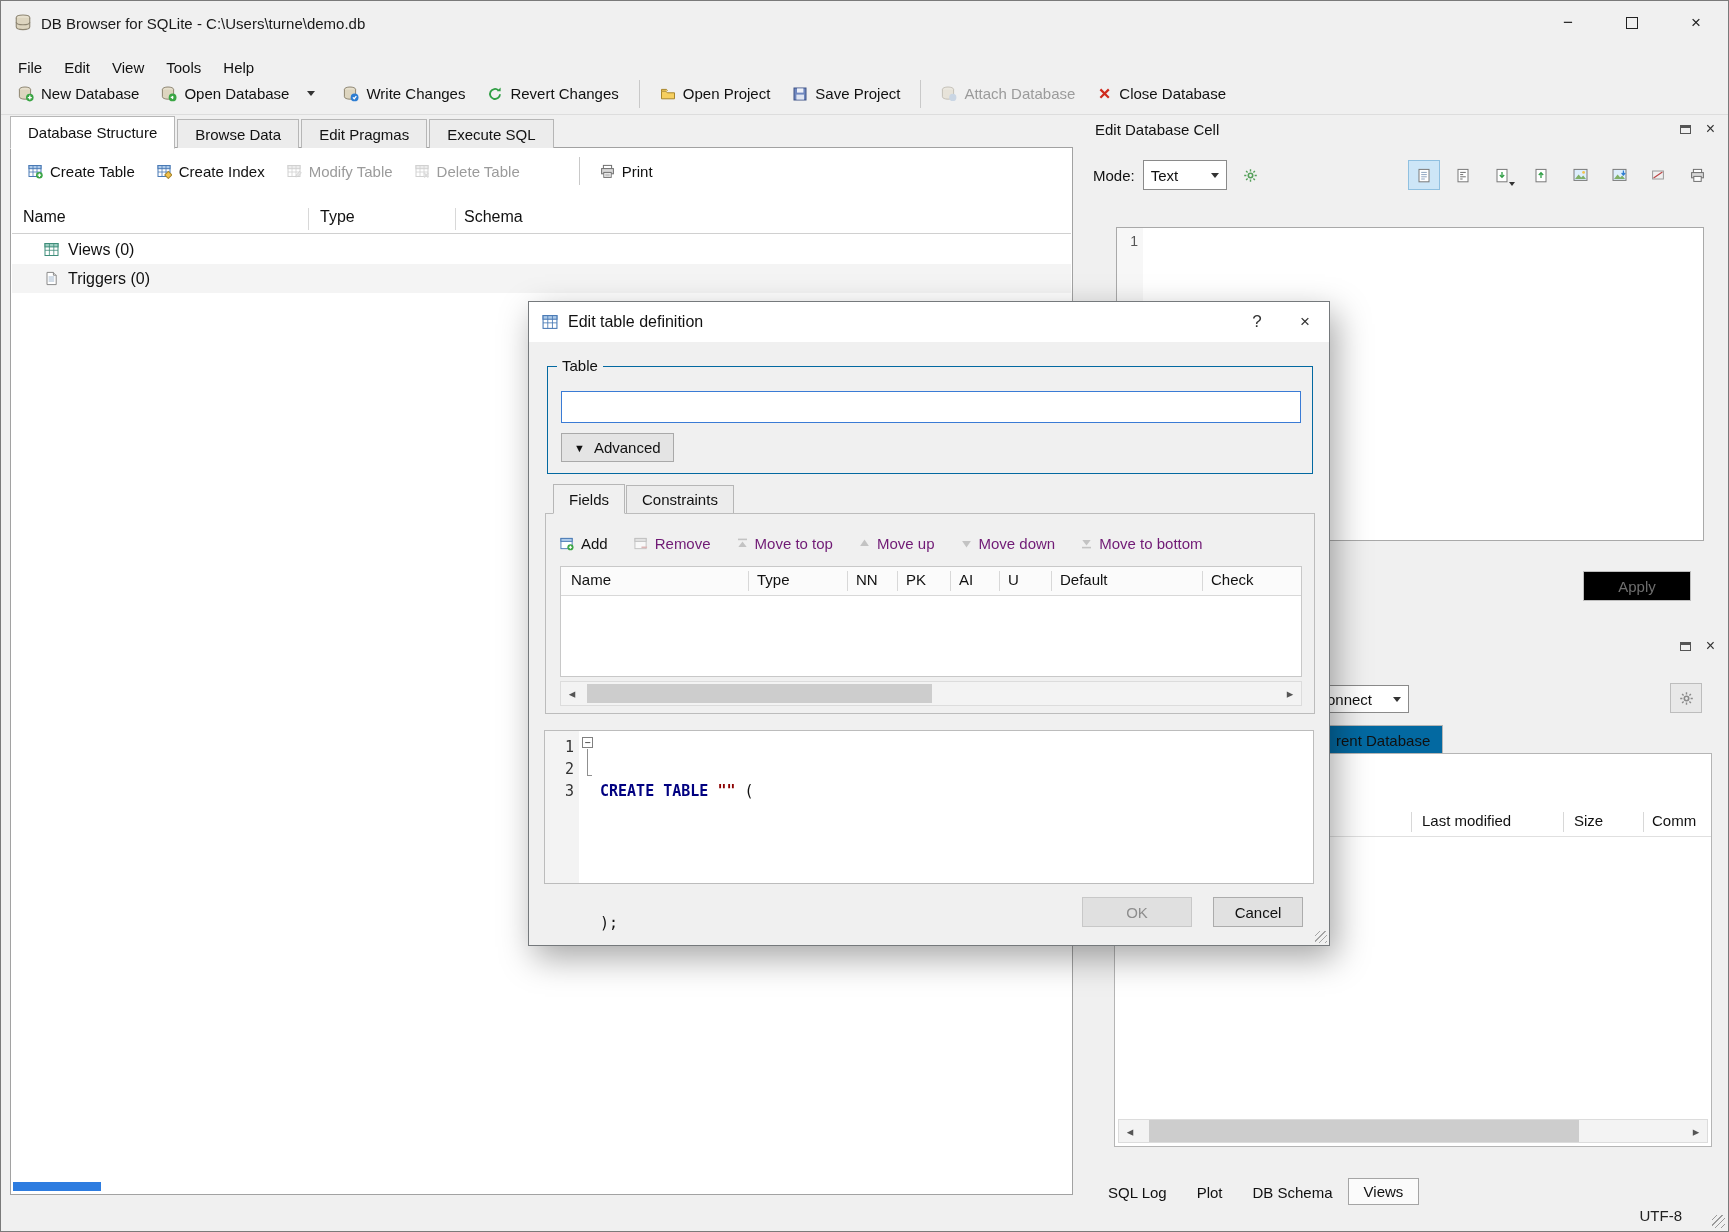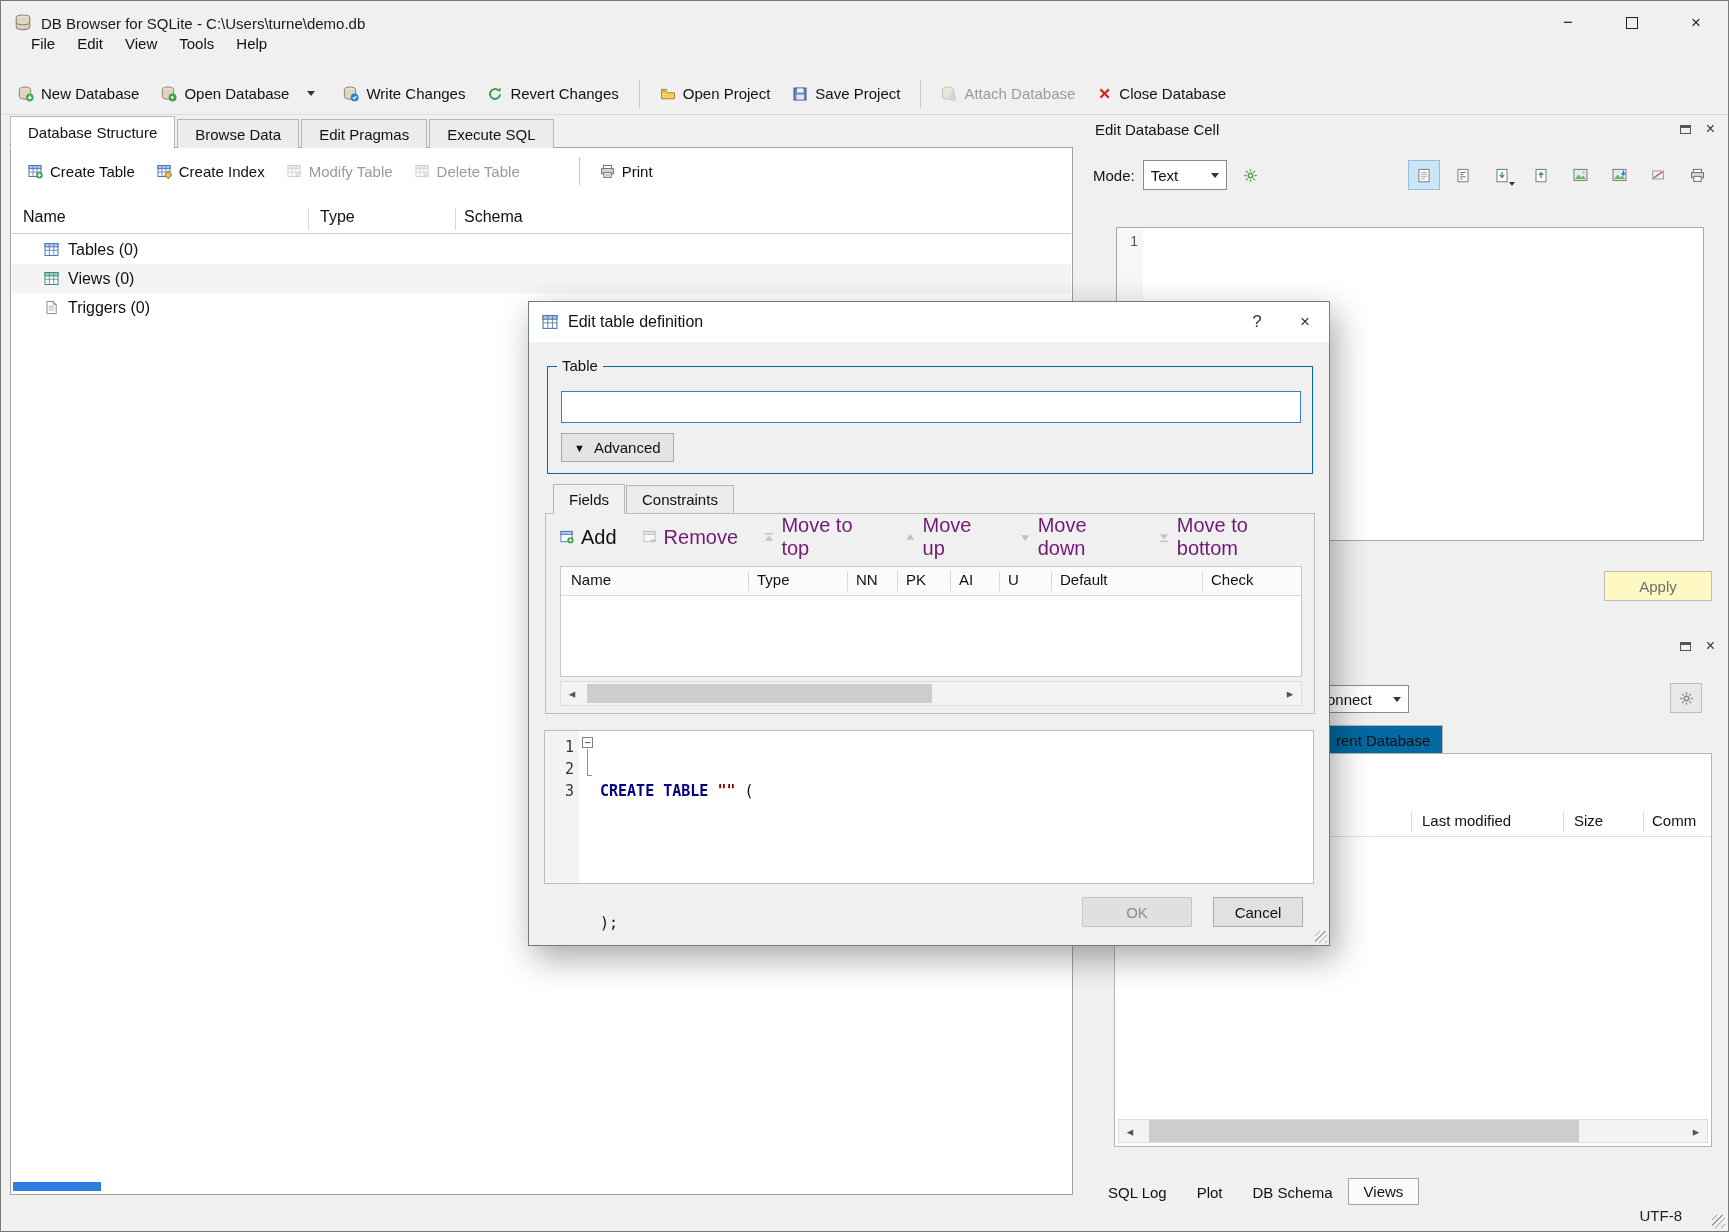--- a/index.html
+++ b/index.html
@@ -6,21 +6,21 @@
 html,body{background:#6b6b6b}
 .screen{position:relative;width:1729px;height:1232px;background:#f0f0f0;font-family:"Liberation Sans",sans-serif;font-size:15px;color:#111;overflow:hidden;border:1px solid #7a7a7a}
 
 .titlebar{position:absolute;left:0;top:0;right:0;height:44px;display:flex;align-items:center}
 .app-icon{margin:0 9px 0 13px;display:flex}
 .title-text{font-size:15px;color:#1a1a1a}
 .win-controls{margin-left:auto;height:100%;display:flex}
 .win-btn{width:64px;display:flex;align-items:center;justify-content:center;font-size:17px;color:#222}
 .max-glyph{width:12px;height:12px;border:1px solid #222}
 
-.menubar{position:absolute;left:0;top:28px;right:0;height:28px;display:flex;align-items:center;padding-left:19px}
+.menubar{position:absolute;left:0;top:52px;right:0;height:28px;display:flex;align-items:center;padding-left:6px}
 .menu-item{padding:3px 11px}
 
 .toolbar{position:absolute;left:0;top:72px;right:0;height:42px;display:flex;align-items:center;padding-left:6px;border-bottom:1px solid #ddd}
 .tbtn{display:flex;align-items:center;gap:7px;padding:7px 11px;white-space:nowrap}
 .tbtn.disabled{color:#9b9b9b}
 .tbtn.disabled svg{opacity:.45}
 .tsep{width:1px;height:28px;background:#c9c9c9;margin:0 9px}
 .caret-btn{padding:7px 7px;display:flex;align-items:center;margin-right:10px}
 .caret{width:0;height:0;border-left:4px solid transparent;border-right:4px solid transparent;border-top:5px solid #333}
 
@@ -45,21 +45,21 @@
 .float-glyph{width:11px;height:9px;border:1px solid #555;border-top-width:3px}
 .dock-close{font-size:16px;color:#333;line-height:1}
 .mode-row{position:absolute;left:8px;top:44px;right:12px;height:32px;display:flex;align-items:center;gap:8px}
 .combo{background:#fff;border:1px solid #8a8a8a;display:flex;align-items:center;padding:0 7px;height:30px;gap:8px}
 .combo .caret{margin-left:auto}
 .icon-btn{width:32px;height:30px;border:1px solid transparent;display:flex;align-items:center;justify-content:center;position:relative}
 .icon-btn.active{background:#cde6f7;border-color:#90c0e0}
 .icon-btn .mini-caret{position:absolute;right:2px;bottom:3px;width:0;height:0;border-left:3px solid transparent;border-right:3px solid transparent;border-top:4px solid #333}
 .cell-editor{position:absolute;left:31px;top:112px;width:588px;height:314px;background:#fff;border:1px solid #a9a9a9;display:flex}
 .ce-gutter{width:26px;background:#f7f7f7;color:#555;text-align:right;padding:5px 5px 0 0;font-size:14px}
-.apply-btn{position:absolute;left:519px;top:456px;width:108px;height:30px;background:#fef9c3;border:1px solid #bdbdbd;color:#6e6e6e;display:flex;align-items:center;justify-content:center}
+.apply-btn{position:absolute;left:498px;top:456px;width:108px;height:30px;background:#000000;border:1px solid #bdbdbd;color:#6e6e6e;display:flex;align-items:center;justify-content:center}
 .remote-pane{position:absolute;left:29px;top:121px;width:598px;height:394px;background:#fff;border:1px solid #b5b5b5}
 .rtab{position:absolute;left:216px;top:93px;width:142px;height:29px;background:#0369a1;border:1px solid #b5b5b5;border-bottom:none;display:flex;align-items:center;padding-left:34px}
 .pane-header{position:absolute;left:0;top:54px;right:0;height:29px;border-bottom:1px solid #e0e0e0;font-size:15px;background:#fff}
 .hscroll{position:absolute;display:flex;align-items:center;background:#f3f3f3;border:1px solid #dcdcdc}
 .hs-arrow{width:22px;text-align:center;color:#555;font-size:13px;flex:none}
 .hs-thumb{height:100%;background:#cdcdcd}
 
 .bottom-tabs{position:absolute;left:1092px;top:1177px;display:flex;align-items:flex-end}
 .btab{height:26px;padding:0 15px;display:flex;align-items:center}
 .btab.active{background:#fbfbfb;border:1px solid #a5a5a5;height:27px}
@@ -73,21 +73,21 @@
 .dlg-ctrl{width:48px;height:100%;display:flex;align-items:center;justify-content:center;font-size:17px;color:#333}
 .groupbox{position:absolute;left:18px;top:64px;width:766px;height:108px;border:1px solid #0369a1}
 .gb-label{position:absolute;left:9px;top:-10px;background:#f0f0f0;padding:0 5px}
 .tbl-input{position:absolute;left:13px;top:24px;width:740px;height:32px;border:1px solid var(--accent-blue,#3a7bd5);background:#fff;font-family:"Liberation Sans",sans-serif;font-size:15px;padding:0 8px;outline:none}
 .adv-btn{position:absolute;left:13px;top:66px;height:29px;display:flex;align-items:center;gap:9px;padding:0 12px;background:#e4e4e4;border:1px solid #a9a9a9}
 .adv-btn .arrow{font-size:11px;color:#111}
 .dtabs{position:absolute;left:24px;top:182px;display:flex;align-items:flex-end;z-index:3}
 .dtab{height:28px;padding:0 15px;display:flex;align-items:center;background:#ececec;border:1px solid #b6b6b6;border-bottom:none;margin-right:1px}
 .dtab.active{height:30px;background:#f0f0f0;margin-bottom:-1px;border-bottom:1px solid #f0f0f0}
 .dpane{position:absolute;left:16px;top:211px;width:770px;height:201px;border:1px solid #bcbcbc}
-.ftoolbar{position:absolute;left:14px;top:8px;right:8px;height:30px;display:flex;align-items:center;gap:26px;font-size:20px}
+.ftoolbar{position:absolute;left:14px;top:8px;right:8px;height:30px;display:flex;align-items:flex-end;gap:26px;font-size:15px}
 .ft-item{display:flex;align-items:center;gap:7px}
 .ft-item.disabled{color:#701a75}
 .ft-item.disabled svg{opacity:.55}
 .ftable{position:absolute;left:14px;top:52px;width:742px;height:111px;border:1px solid #c8c8c8;background:#fff}
 .ft-header{position:absolute;left:0;top:0;right:0;height:29px;background:#fbfbfb;border-bottom:1px solid #d8d8d8;font-size:15px}
 .dsql{position:absolute;left:15px;top:428px;width:770px;height:154px;background:#fff;border:1px solid #bcbcbc;display:flex;font-family:"DejaVu Sans Mono",monospace;font-size:15px;line-height:22px}
 .dsql-gutter{width:34px;background:#f3f3f3;text-align:right;padding:5px 5px 0 0;color:#333}
 .dsql-fold{width:18px;position:relative;padding-top:6px}
 .fold-box{width:11px;height:11px;margin-left:3px;border:1px solid #808080;background:#fff;font-size:10px;line-height:9px;text-align:center;color:#333}
 .fold-guide{position:absolute;left:8px;top:18px;width:5px;height:27px;border-left:1px solid #909090;border-bottom:1px solid #909090}
@@ -262,28 +262,20 @@
       <span class="col-label" style="left:11px">Name</span>
       <span class="th-sep" style="left:296px"></span>
       <span class="col-label" style="left:308px">Type</span>
       <span class="th-sep" style="left:443px"></span>
       <span class="col-label" style="left:452px">Schema</span>
     </div>
 
     <div class="tree-rows">
       <div class="trow">
         <svg width="15" height="15" viewBox="0 0 15 15">
-            <rect x="1" y="1.5" width="13" height="12" fill="#fff" stroke="#4a7ab5"></rect>
-            <rect x="1" y="1.5" width="13" height="3.4" fill="#aecbea" stroke="#4a7ab5"></rect>
-            <path d="M5.4 1.5v12M9.8 1.5v12M1 8.3h13" stroke="#4a7ab5" stroke-width=".8" fill="none"></path>
-          </svg>
-        <span>Tables (0)</span>
-      </div>
-      <div class="trow">
-        <svg width="15" height="15" viewBox="0 0 15 15">
             <rect x="1" y="1.5" width="13" height="12" fill="#fff" stroke="#3f8d7a"></rect>
             <rect x="1" y="1.5" width="13" height="3.4" fill="#9fd0c3" stroke="#3f8d7a"></rect>
             <path d="M5.4 1.5v12M9.8 1.5v12M1 8.3h13" stroke="#3f8d7a" stroke-width=".8" fill="none"></path>
           </svg>
         <span>Views (0)</span>
       </div>
       <div class="trow">
         <svg width="15" height="15" viewBox="0 0 15 15">
             <path d="M3 1.4h6.4l2.8 2.8v9.4H3z" fill="#fff" stroke="#8a8a8a"></path>
             <path d="M9.4 1.4v2.8h2.8" fill="#e8e8e8" stroke="#8a8a8a"></path>

